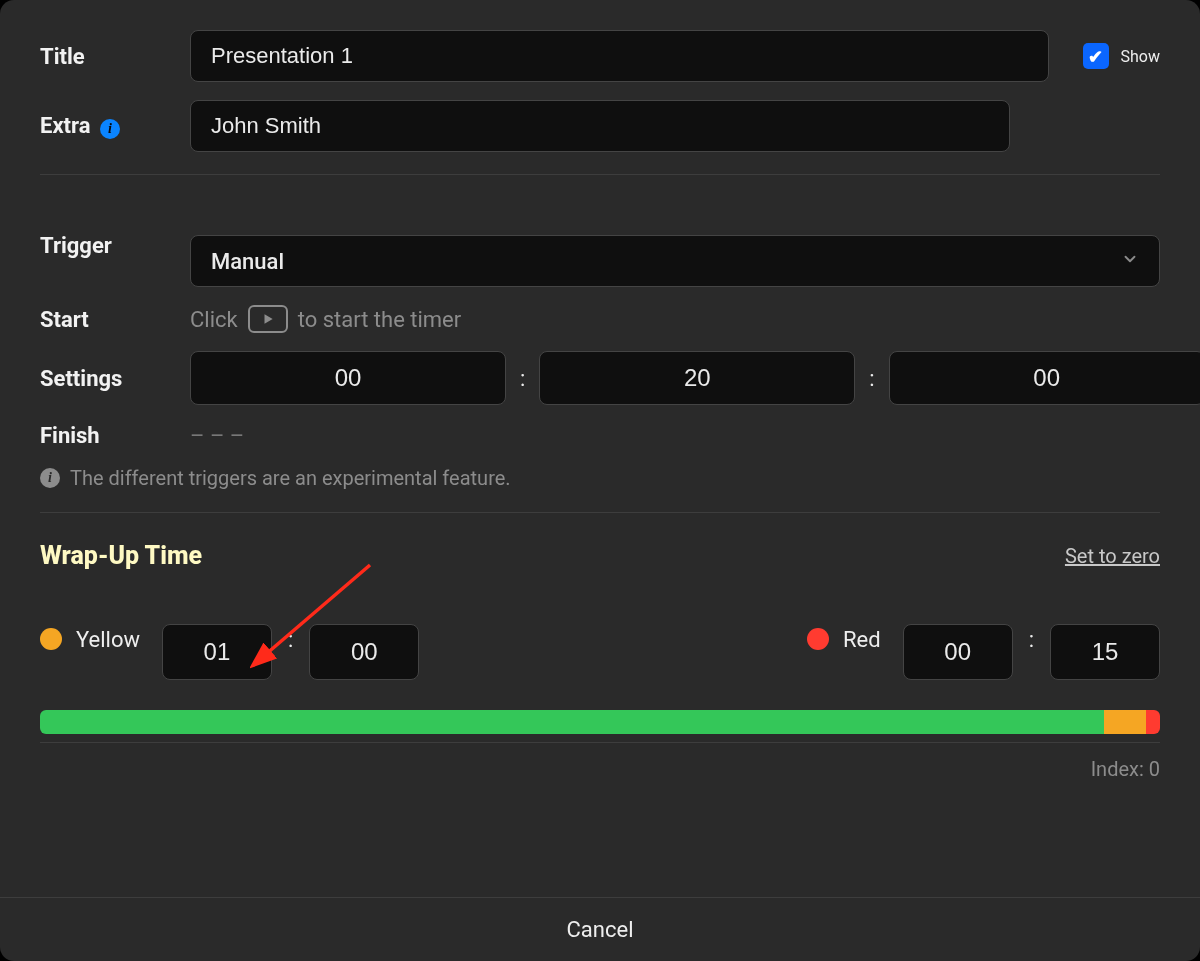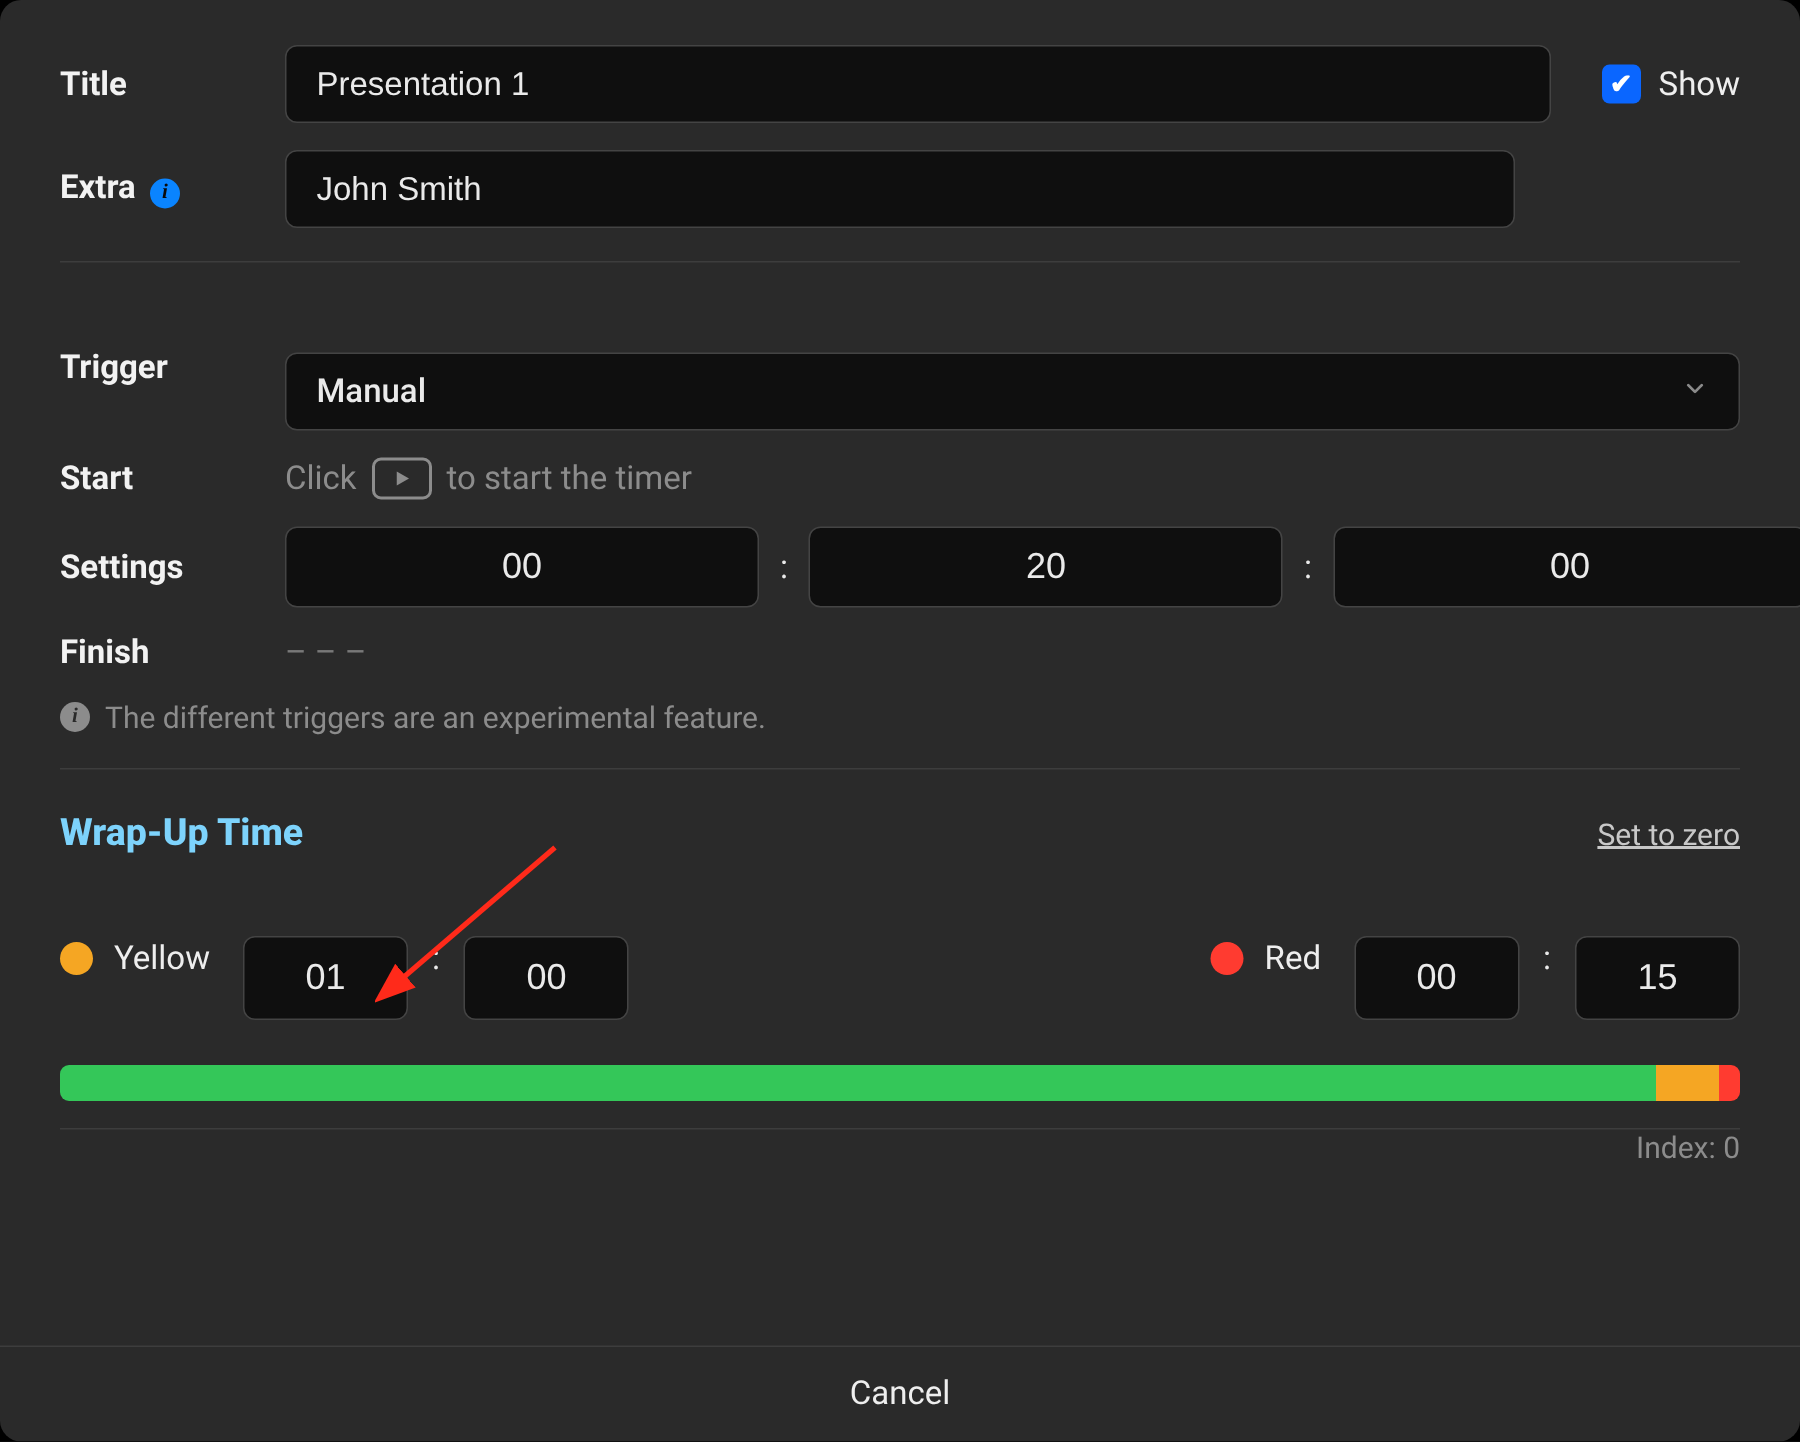--- a/index.html
+++ b/index.html
@@ -94,21 +94,21 @@
     margin-left: 20px;
   }
   .checkbox {
     width: 26px; height: 26px;
     background: #0a66ff;
     border-radius: 5px;
     display: flex; align-items: center; justify-content: center;
     color: #fff; font-size: 18px; font-weight: 900;
     cursor: pointer;
   }
-  .show-label { font-size: 22px; color: #eee; }
+  .show-label { font-size: 16px; color: #eee; }
   .info-dot {
     display: inline-flex; align-items: center; justify-content: center;
     width: 20px; height: 20px; border-radius: 50%;
     background: #0a84ff; color: #0a0a0a; font-size: 14px; font-weight: 900;
     font-style: italic; font-family: Georgia, serif;
     margin-left: 4px;
   }
   hr.sep {
     border: none; border-top: 1px solid #3d3d3d;
     margin: 22px 0 28px 0;
@@ -156,21 +156,21 @@
     align-items: center; justify-content: center; font-size: 14px; font-weight: 900;
     font-style: italic; font-family: Georgia, serif;
   }
   .wrap-section {
     margin-top: 12px;
   }
   .wrap-header {
     display: flex; align-items: center; justify-content: space-between;
   }
   .wrap-title {
-    font-size: 25px; font-weight: 800; color: #7dd3fc;
+    font-size: 25px; font-weight: 800; color: #fef9c3;
   }
   .set-zero {
     color: #c8c8c8; font-size: 20px;
     text-decoration: underline; cursor: pointer;
   }
   .wrap-row {
     display: flex; align-items: center; justify-content: space-between;
     margin-top: 28px;
   }
   .wrap-group {
@@ -187,22 +187,23 @@
     height: 24px; width: 100%;
     border-radius: 6px;
     margin-top: 30px;
     display: flex; overflow: hidden;
   }
   .bar .seg-g { background: #34c759; }
   .bar .seg-y { background: #f5a623; }
   .bar .seg-r { background: #ff3b30; }
   .index-line {
     text-align: right; font-size: 20px; color: #8c8c8c;
-    margin-top: 18px;
+    margin-top: 8px;
     border-top: 1px solid #3d3d3d;
+    padding-top: 14px;
   }
   .footer {
     height: 64px;
     border-top: 1px solid #3d3d3d;
     display: flex;
   }
   .footer .btn {
     flex: 1 1 0;
     display: flex; align-items: center; justify-content: center;
     font-size: 22px; color: #eee; cursor: pointer;

